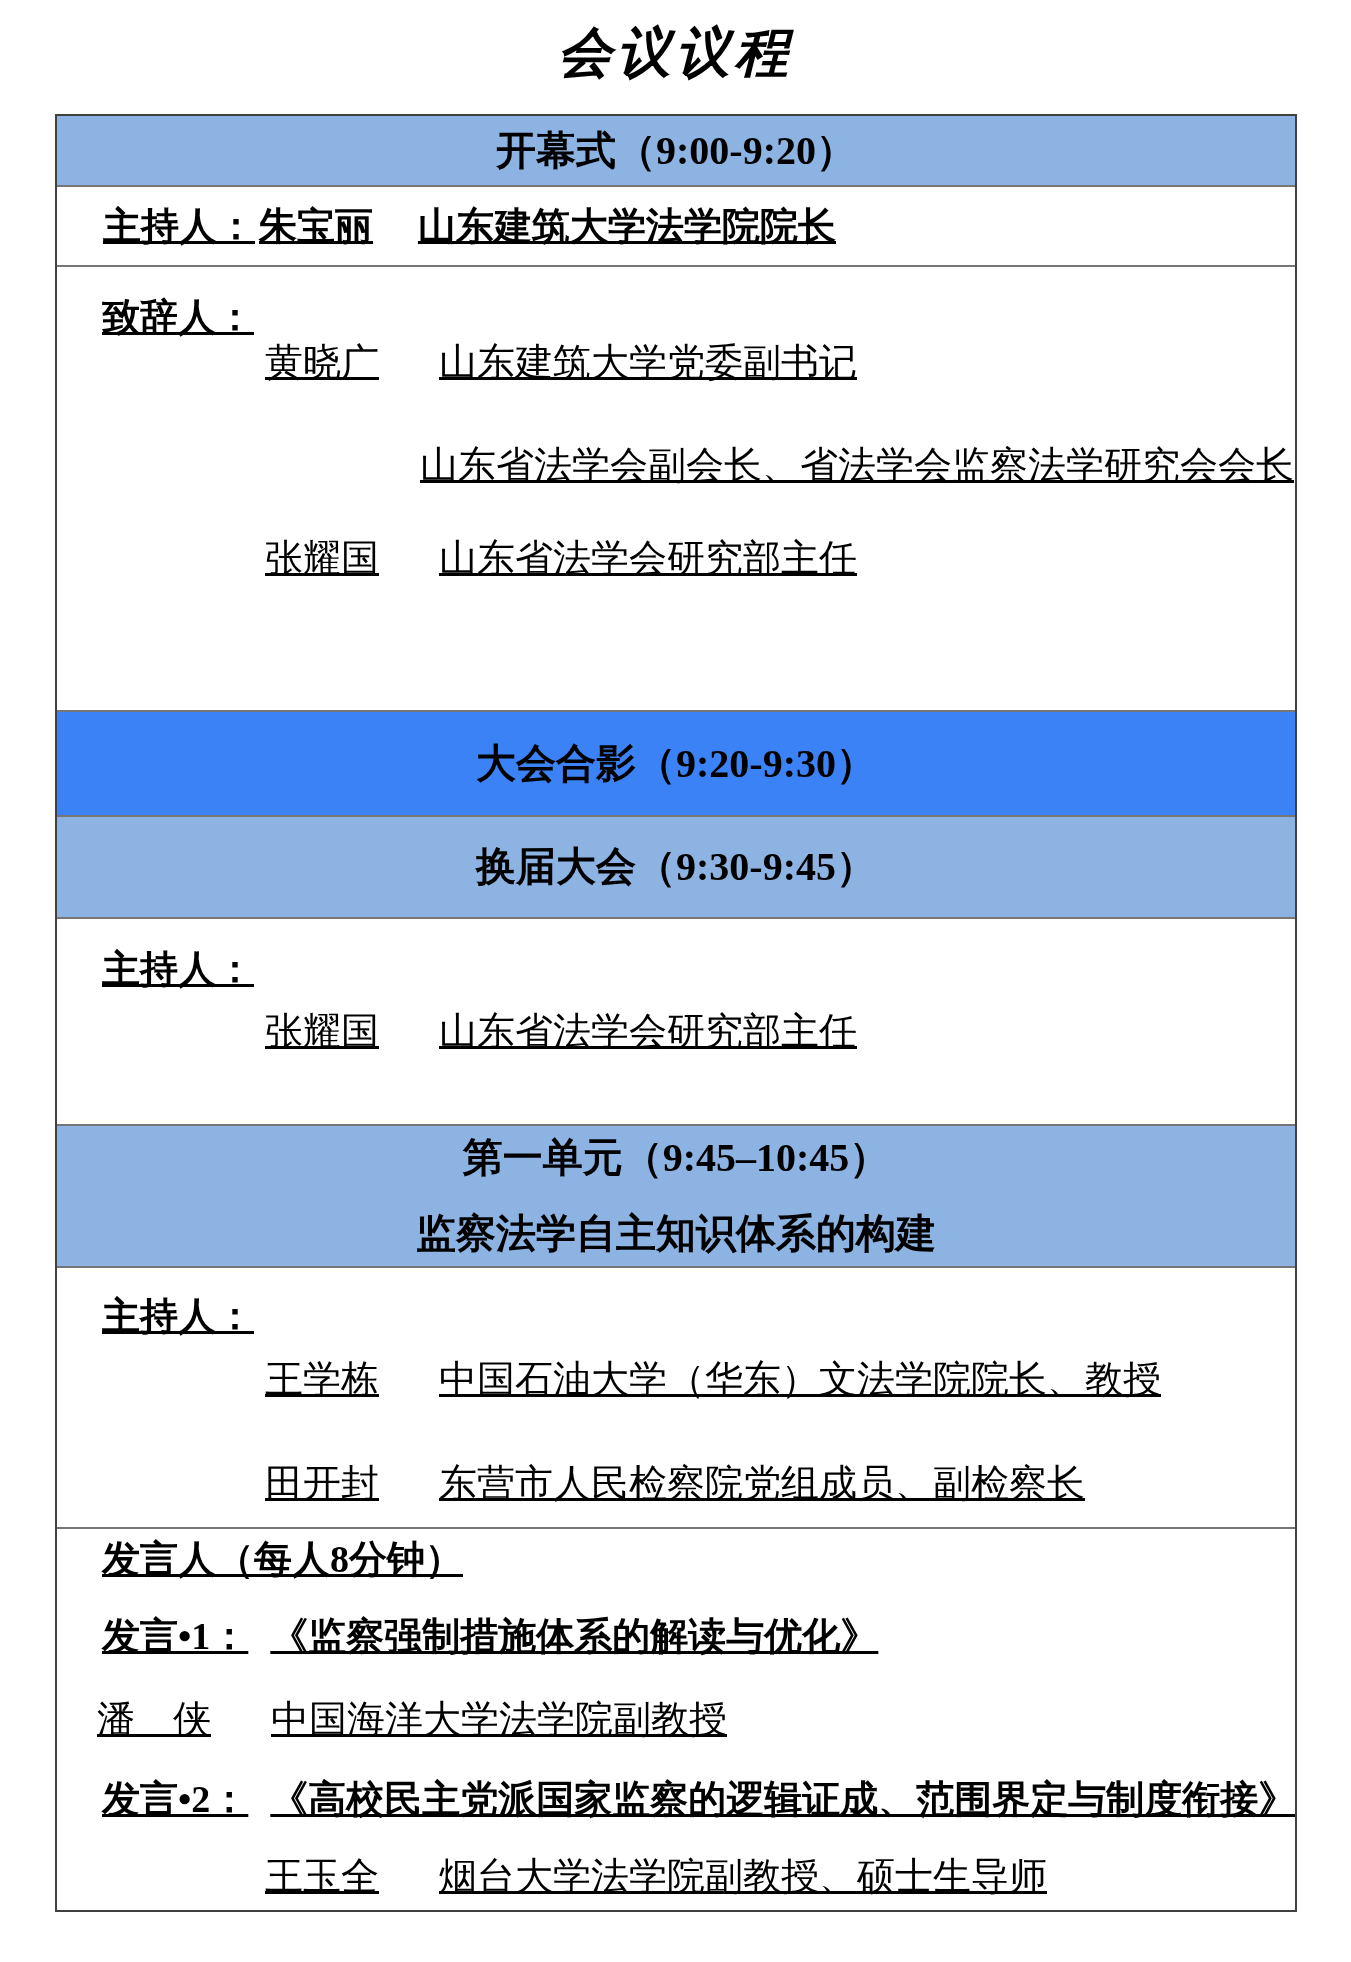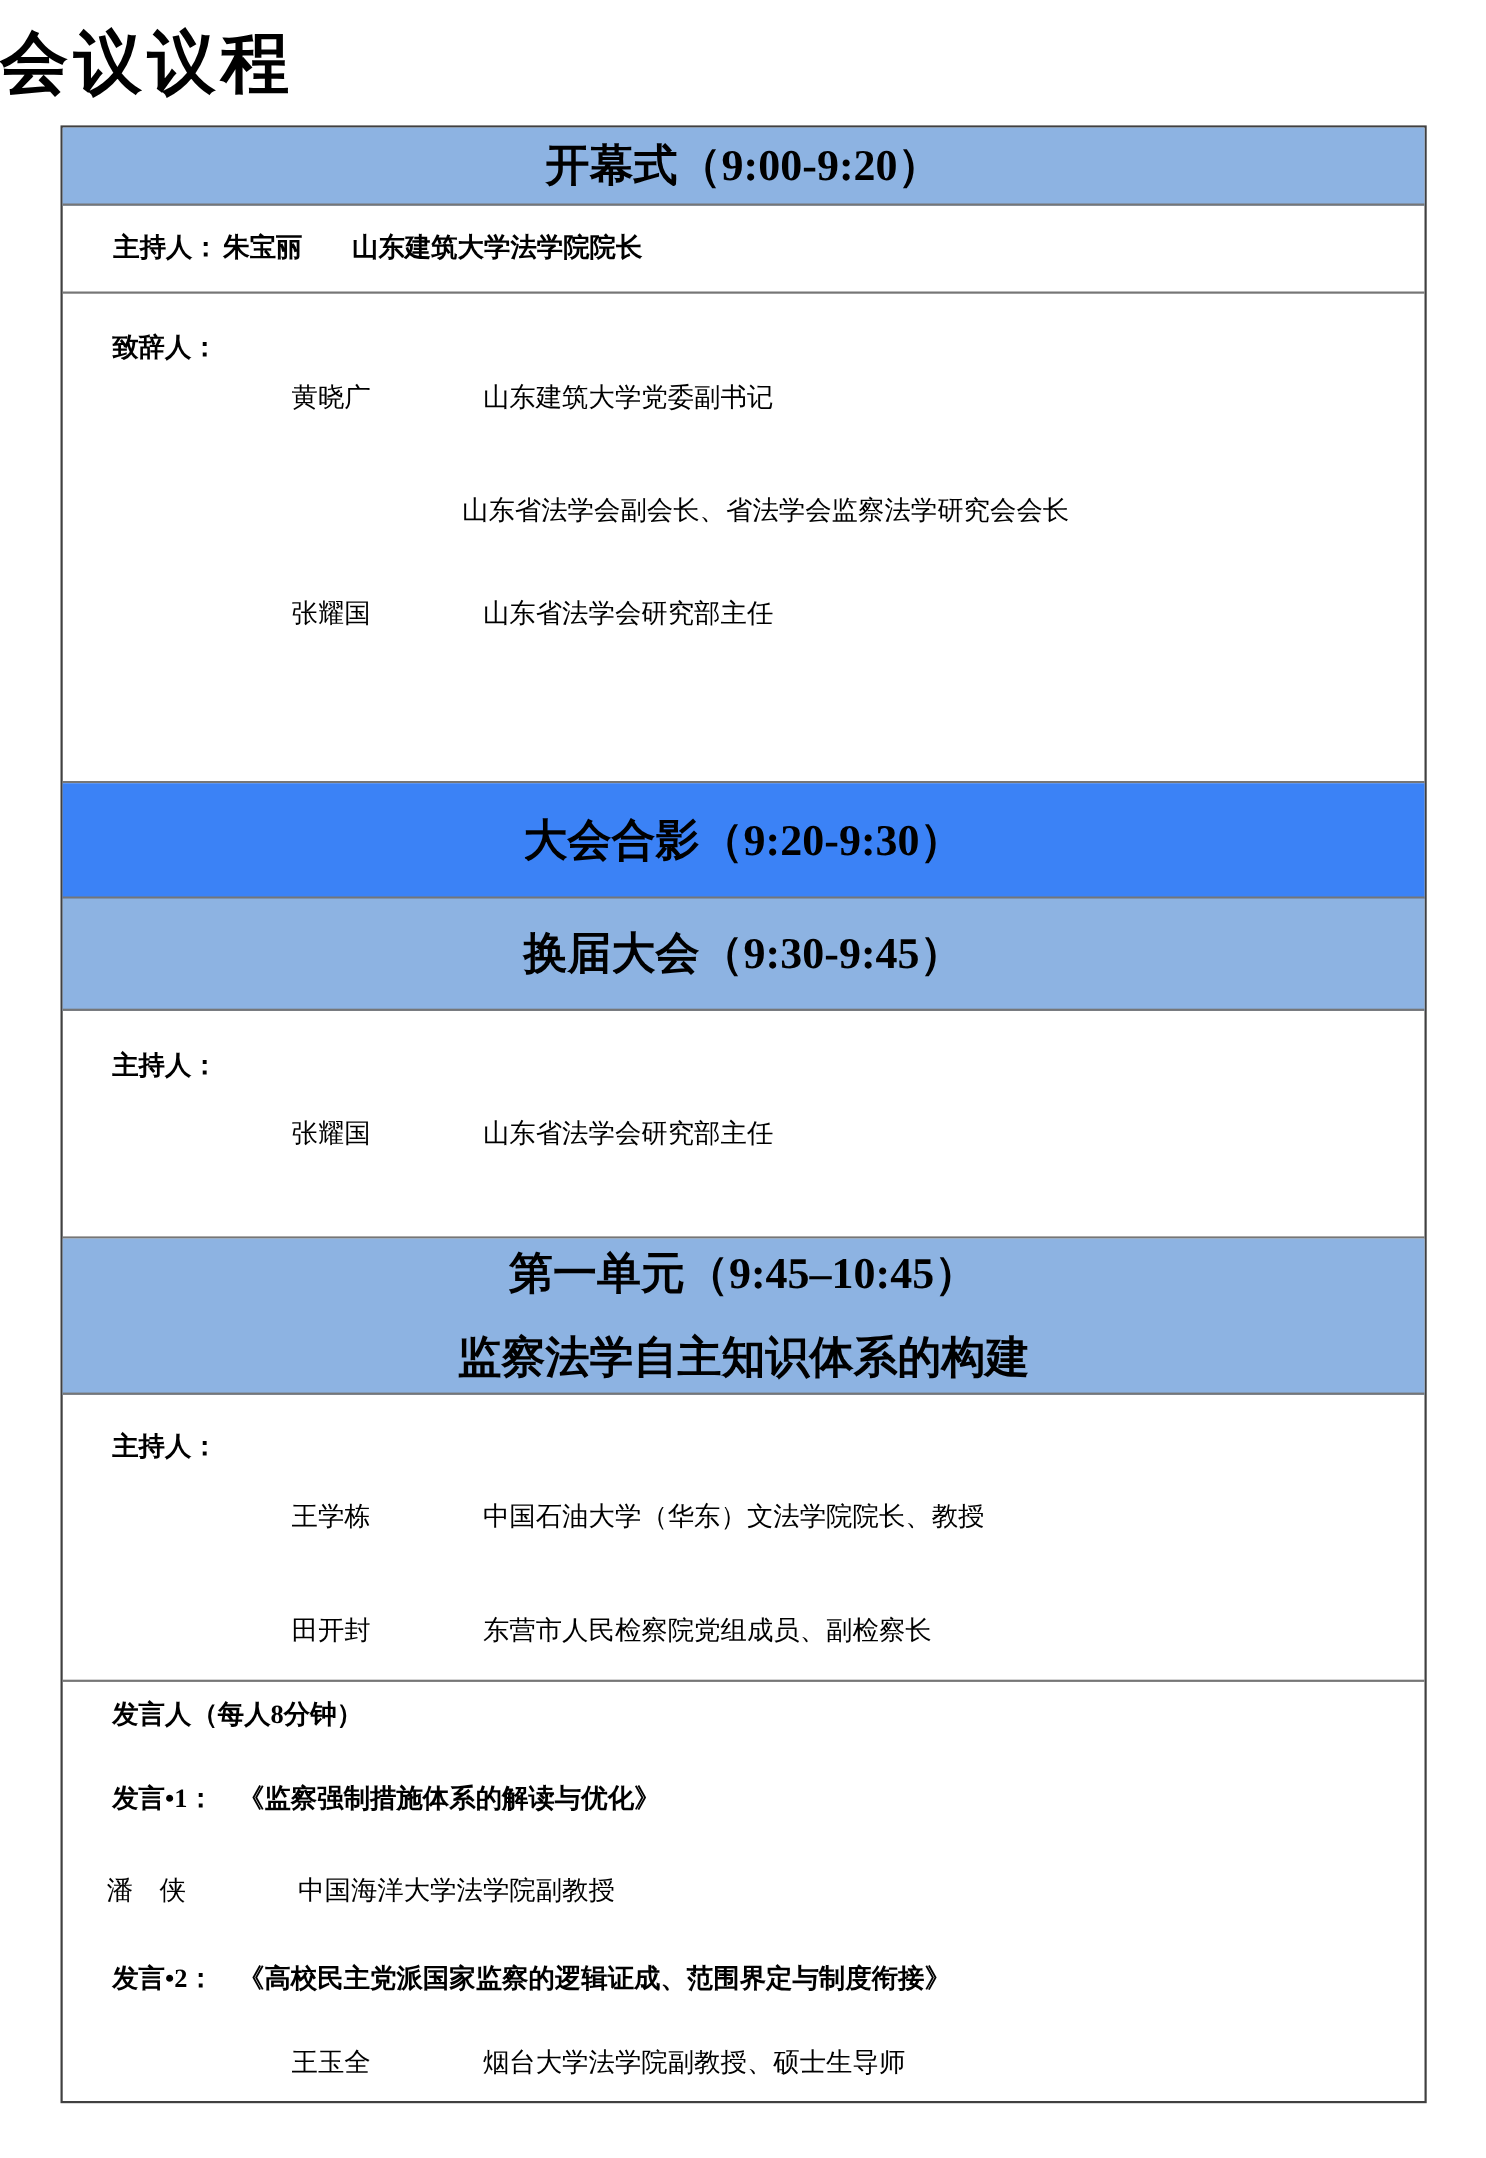--- a/index.html
+++ b/index.html
@@ -11,25 +11,26 @@
     background: #ffffff;
     font-family: "Liberation Serif", "DejaVu Serif", serif;
     color: #000000;
     overflow: hidden;
   }
   .doc-title {
     position: absolute;
     top: 24px;
     left: 0;
     width: 100%;
-    text-align: left;
-    font-size: 62px;
+    text-align: center;
+    font-size: 54px;
     font-weight: bold;
     letter-spacing: 5px;
     line-height: 1.1;
+    font-style: italic;
   }
   .agenda-table {
     position: absolute;
     left: 55px;
     top: 114px;
     width: 1242px;
     border: 2px solid #404040;
     background: #ffffff;
   }
   .row {
@@ -43,23 +44,24 @@
     flex-direction: column;
     align-items: center;
     justify-content: center;
     font-size: 40px;
     font-weight: bold;
     text-align: center;
     line-height: 1.15;
   }
   .band-two-line { gap: 30px; }
   .t-line {
-    font-size: 24px;
+    font-size: 38px;
     line-height: 40px;
     white-space: nowrap;
+    text-decoration: underline;
   }
   .lbl { font-weight: bold; }
   .label-line { padding-left: 45px; }
   .name-line { display: flex; padding-left: 208px; font-weight: normal; }
   .name-line .name { display: inline-block; width: 110px; flex-shrink: 0; }
   .name-line .aff { margin-left: 64px; }
   .cont-line { padding-left: 363px; }
   .talk-line { display: flex; padding-left: 45px; font-weight: bold; }
   .talk-line .talk-title { margin-left: 22px; }
   

